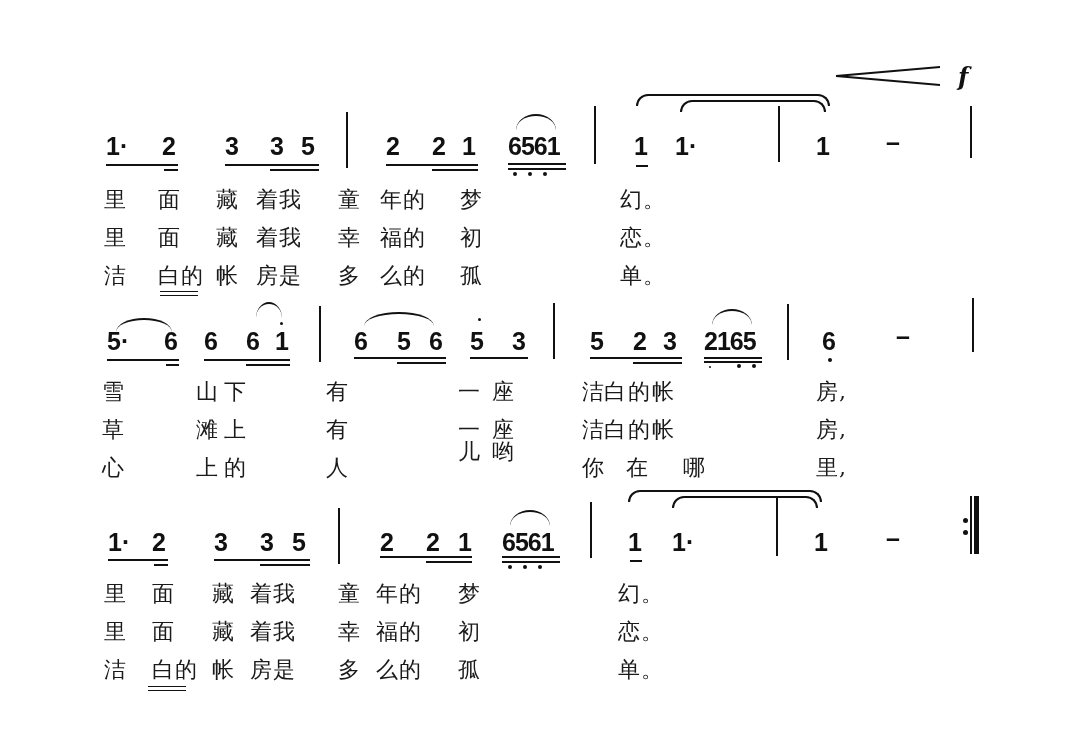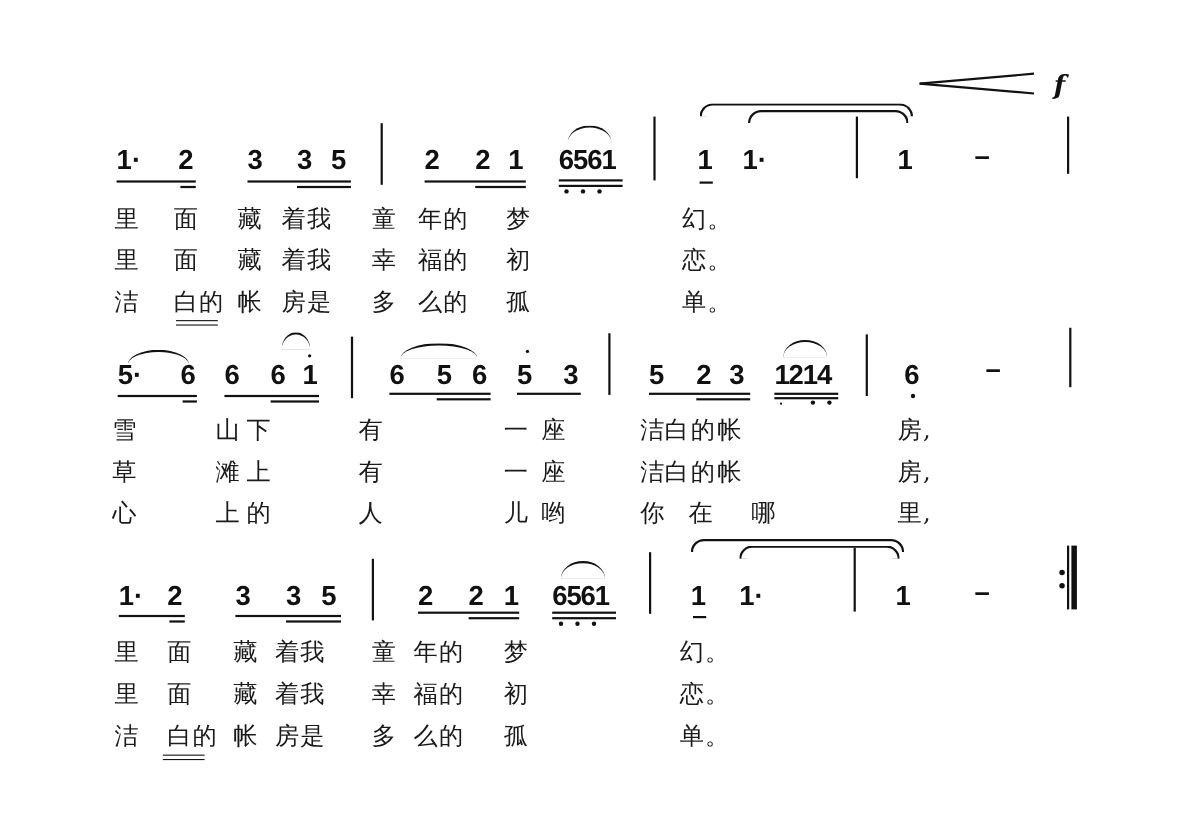--- a/index.html
+++ b/index.html
@@ -131,21 +131,21 @@
     <div class="uline" style="left:470px;top:357px;width:58px;"></div>
 
     <div class="bar" style="left:553px;top:303px;height:56px;"></div>
 
     <span class="note" style="left:590px;top:329px;">5</span>
     <span class="note" style="left:633px;top:329px;">2</span>
     <span class="note" style="left:663px;top:329px;">3</span>
     <div class="uline" style="left:590px;top:357px;width:92px;"></div>
     <div class="uline" style="left:633px;top:362px;width:49px;"></div>
     <div class="slur" style="left:712px;top:309px;width:40px;height:14px;"></div>
-    <span class="note" style="left:704px;top:329px;letter-spacing:-1px;">1214</span>
+    <span class="note" style="left:704px;top:329px;letter-spacing:-1px;">2165</span>
     <div class="uline" style="left:704px;top:357px;width:58px;"></div>
     <div class="uline" style="left:704px;top:361px;width:58px;"></div>
     <div class="dot" style="left:709px;top:366px;width:2px;height:2px;"></div>
     <div class="dot" style="left:737px;top:364px;"></div>
     <div class="dot" style="left:752px;top:364px;"></div>
 
     <div class="bar" style="left:787px;top:304px;height:56px;"></div>
 
     <span class="note" style="left:822px;top:329px;">6</span>
     <div class="dot" style="left:828px;top:358px;"></div>
@@ -167,21 +167,21 @@
       <span class="lyric" style="left:326px;top:418px;">有</span>
       <span class="lyric" style="left:458px;top:418px;letter-spacing:12px;">一座</span>
       <span class="lyric" style="left:582px;top:418px;">洁</span>
       <span class="lyric" style="left:604px;top:418px;letter-spacing:2px;">白的帐</span>
       <span class="lyric" style="left:816px;top:418px;">房,</span>
     </div>
     <div>
       <span class="lyric" style="left:102px;top:456px;">心</span>
       <span class="lyric" style="left:196px;top:456px;letter-spacing:6px;">上的</span>
       <span class="lyric" style="left:326px;top:456px;">人</span>
-      <span class="lyric" style="left:458px;top:456px;letter-spacing:12px;">儿哟</span>
+      <span class="lyric" style="left:458px;top:440px;letter-spacing:12px;">儿哟</span>
       <span class="lyric" style="left:582px;top:456px;">你</span>
       <span class="lyric" style="left:626px;top:456px;letter-spacing:14px;">在 哪</span>
       <span class="lyric" style="left:816px;top:456px;">里,</span>
     </div>
   </div>
 
   <div>
     <span class="note" style="left:108px;top:530px;">1·</span>
     <span class="note" style="left:152px;top:530px;">2</span>
     <span class="note" style="left:214px;top:530px;">3</span>

